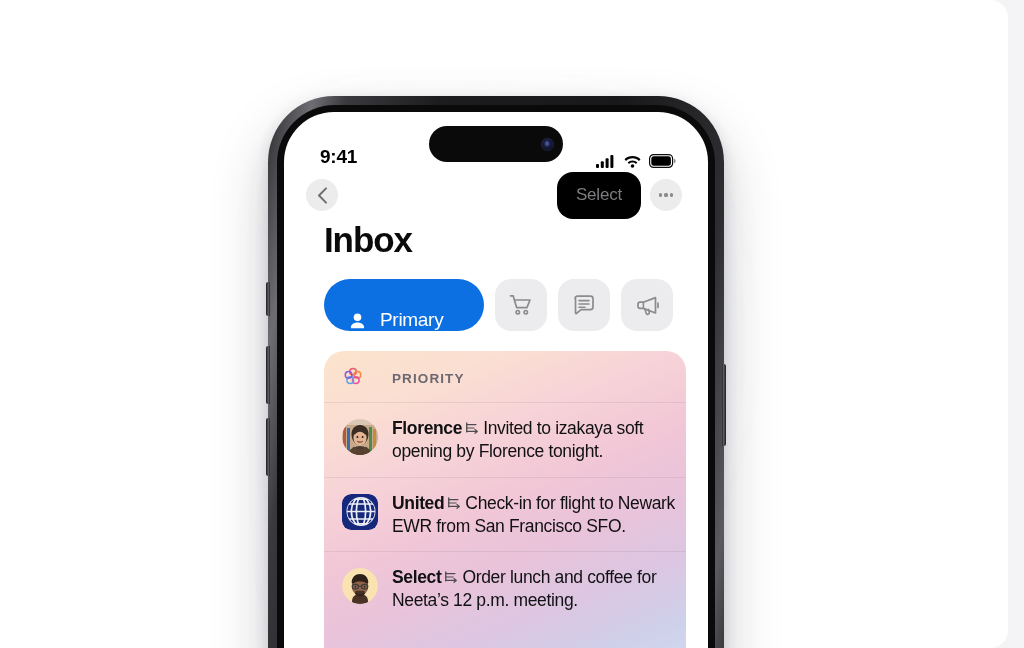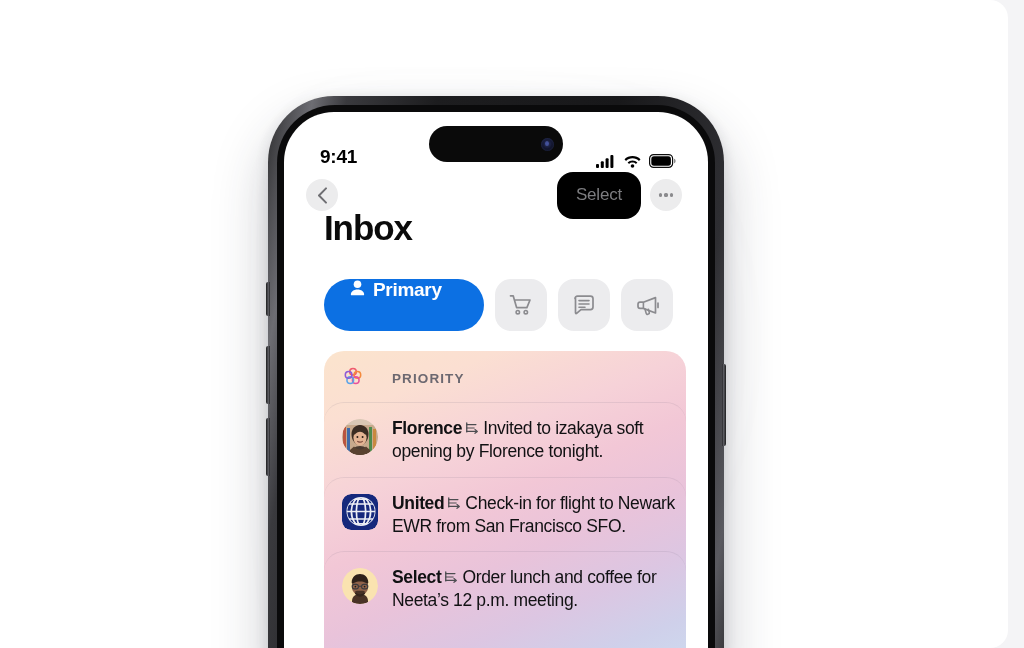--- a/index.html
+++ b/index.html
@@ -138,35 +138,35 @@
     display: flex; align-items: center; justify-content: center;
     border: none; cursor: pointer;
     font-family: "Liberation Sans", sans-serif;
     letter-spacing: -0.2px;
   }
   .dots { display: flex; gap: 2.5px; }
   .dots span { width: 3.2px; height: 3.2px; border-radius: 50%; background: #8a8a8d; display: block; }
 
   
   .page-title {
-    position: absolute; left: 40px; top: 96px;
+    position: absolute; left: 40px; top: 108px;
     font-size: 35px; font-weight: bold; color: #0a0a0a;
     letter-spacing: -1.1px;
   }
 
   
   .chips {
     position: absolute; left: 40px; top: 167px; right: 22px;
     display: flex; align-items: center; gap: 11px;
   }
   .chip-primary {
     height: 52px; min-width: 160px; padding: 0 24px;
     border-radius: 26px; background: #0c70e3; color: #fff;
-    display: flex; align-items: flex-start; gap: 6px;
-    font-size: 19px; font-weight: 700; border: none; cursor: pointer;
+    display: flex; align-items: flex-end; gap: 13px;
+    font-size: 19px; font-weight: 400; border: none; cursor: pointer;
     letter-spacing: -0.3px;
   }
   .chip-icon {
     width: 52px; height: 52px; border-radius: 16px;
     background: #ececee;
     display: flex; align-items: center; justify-content: center;
     border: none; cursor: pointer; flex: none;
   }
 
   
@@ -192,21 +192,20 @@
   .priority-label {
     font-size: 13.5px; font-weight: bold; color: #6c6870;
     letter-spacing: 1.1px;
   }
   .mail-row {
     display: flex; gap: 14px;
     padding: 13px 10px 13px 18px;
     border-top: 1px solid rgba(110,100,120,0.13);
     margin: 0 0 0 0;
     cursor: pointer;
-    border-radius: 20px;
   }
   .mail-row .avatar-wrap { flex: none; padding-top: 3px; }
   .avatar {
     width: 36px; height: 36px; border-radius: 50%;
     overflow: hidden; position: relative;
   }
   .avatar.square { border-radius: 9px; }
   .mail-text {
     font-size: 17.5px; line-height: 1.33; color: #111113;
     letter-spacing: -0.35px; padding-top: 1px;

